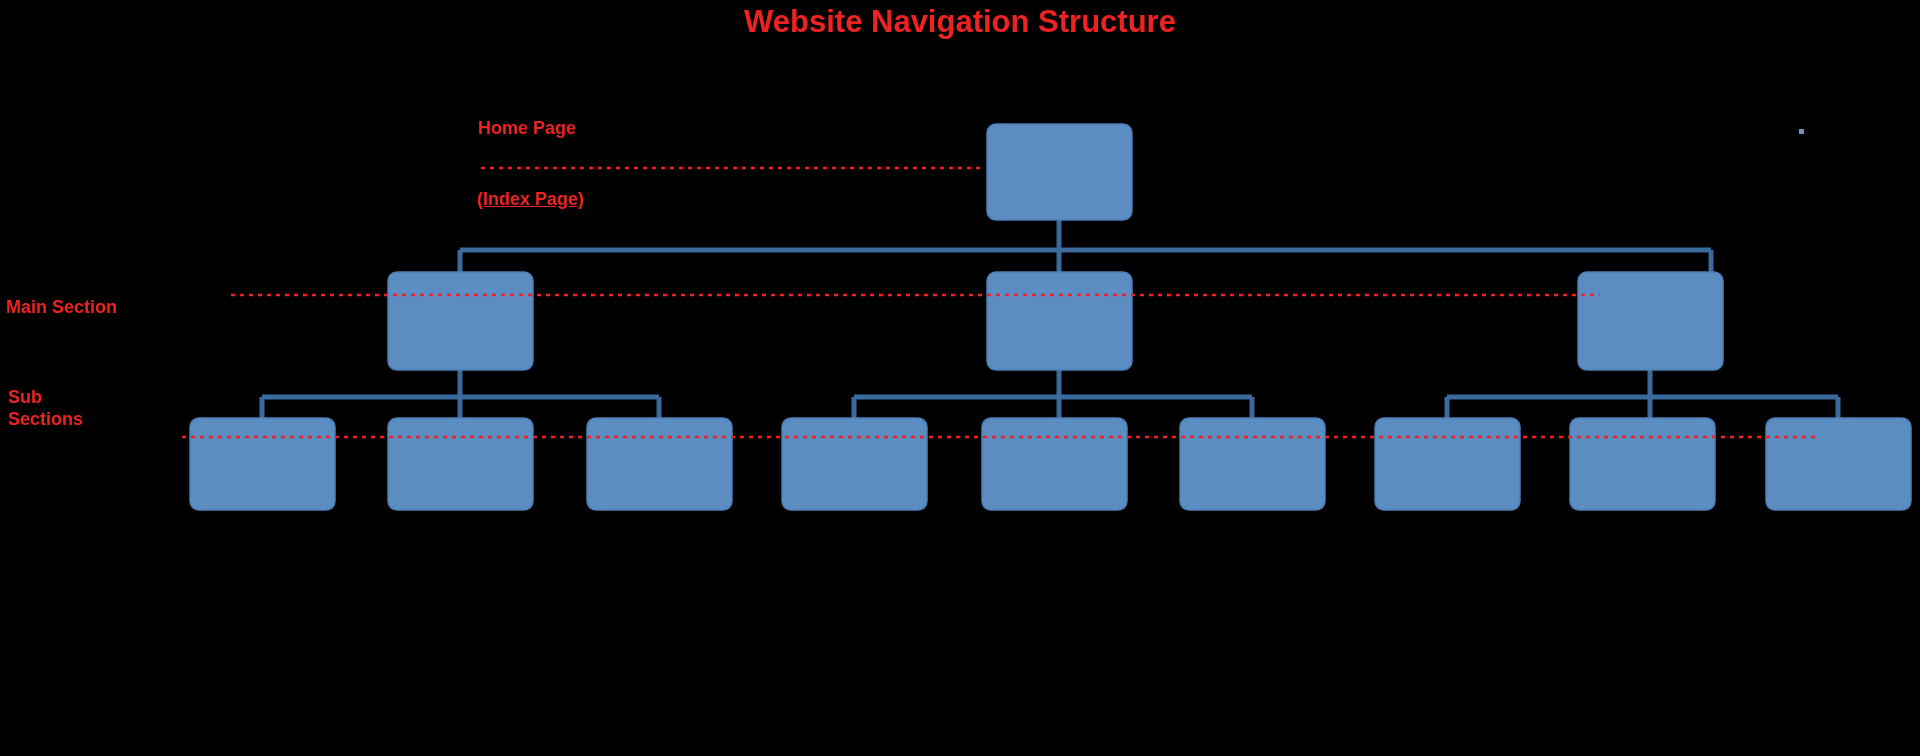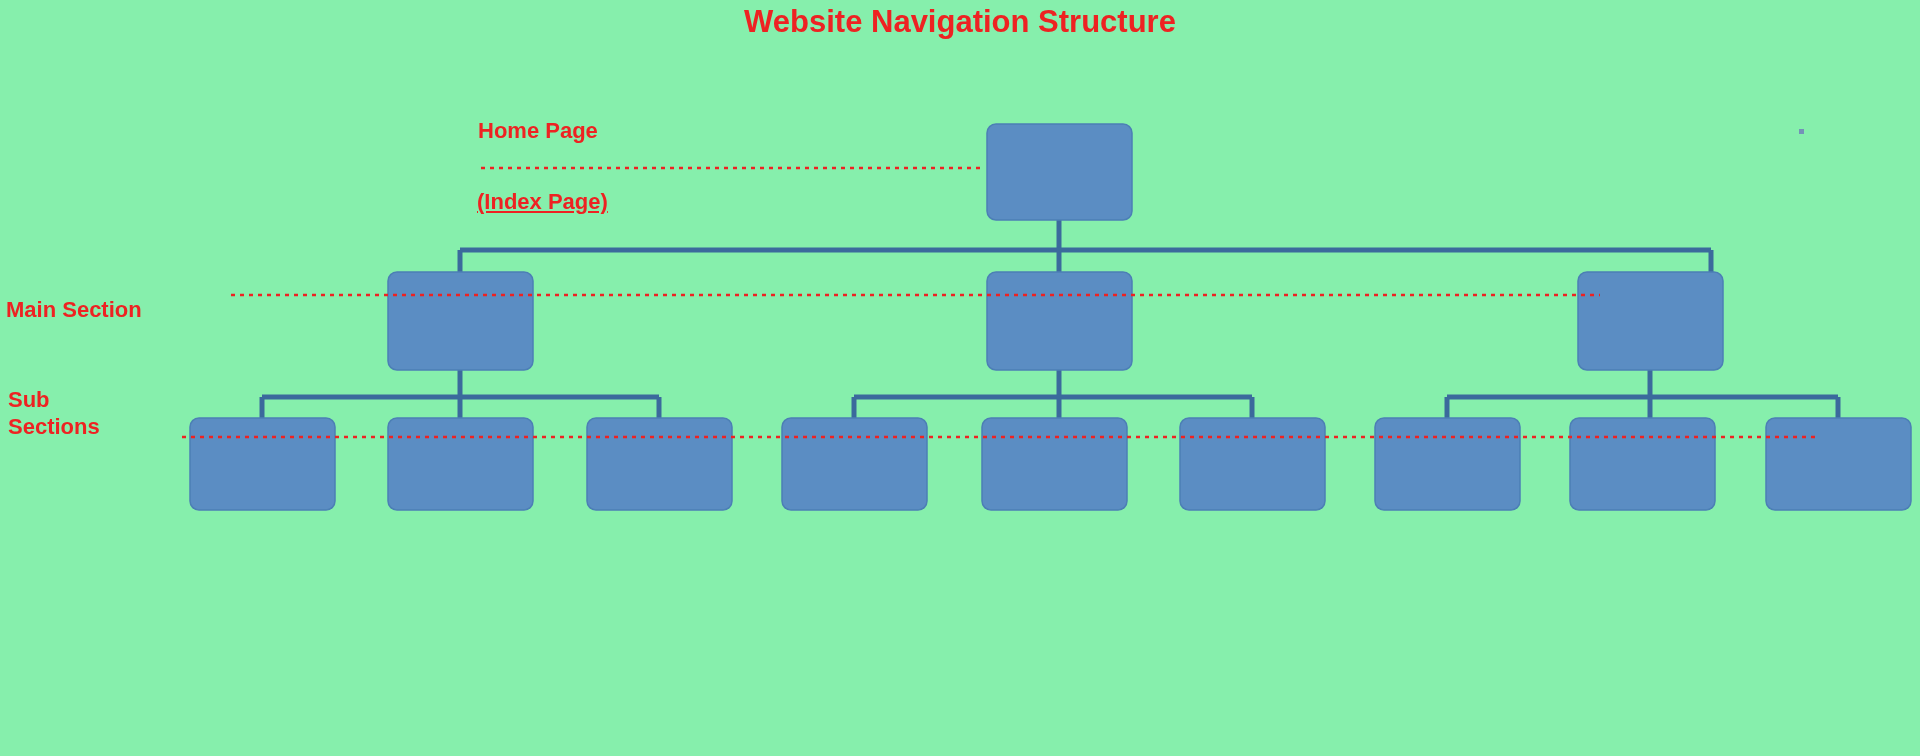--- a/index.html
+++ b/index.html
@@ -7,21 +7,21 @@
     padding: 0;
     background: #ffffff;
   }
   body {
     font-family: "Liberation Sans", sans-serif;
   }
   #stage {
     position: relative;
     width: 1920px;
     height: 756px;
-    background: #86efac;
+    background: #000000;
     overflow: hidden;
   }
   #diagram-svg {
     position: absolute;
     left: 0;
     top: 0;
     width: 1920px;
     height: 756px;
   }
   .title {
@@ -31,21 +31,21 @@
     width: 1920px;
     text-align: center;
     font-size: 31px;
     font-weight: bold;
     color: #EE2222;
     letter-spacing: 0px;
     white-space: nowrap;
   }
   .anno {
     position: absolute;
-    font-size: 22px;
+    font-size: 18px;
     font-weight: bold;
     color: #EE2222;
     white-space: pre;
     line-height: 1.24;
   }
   #anno-home-page      { left: 478px; top: 117px; }
   #anno-index-page     { left: 477px; top: 188px; text-decoration: underline; }
   #anno-main-section   { left: 6px;   top: 296px; }
   #anno-sub-sections   { left: 8px;   top: 386px; }
 </style>

